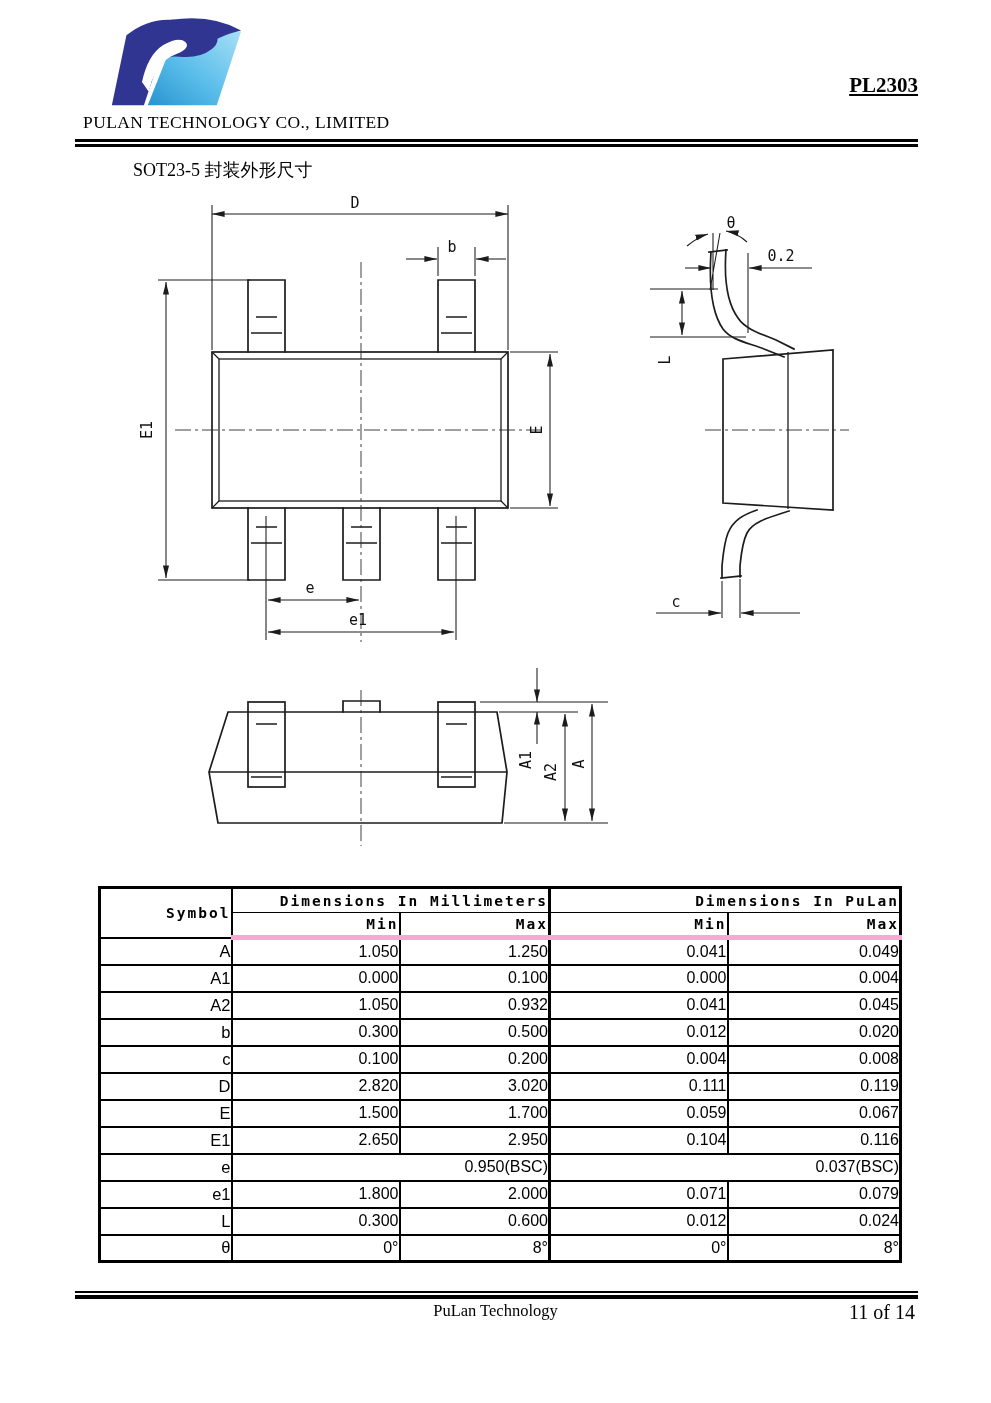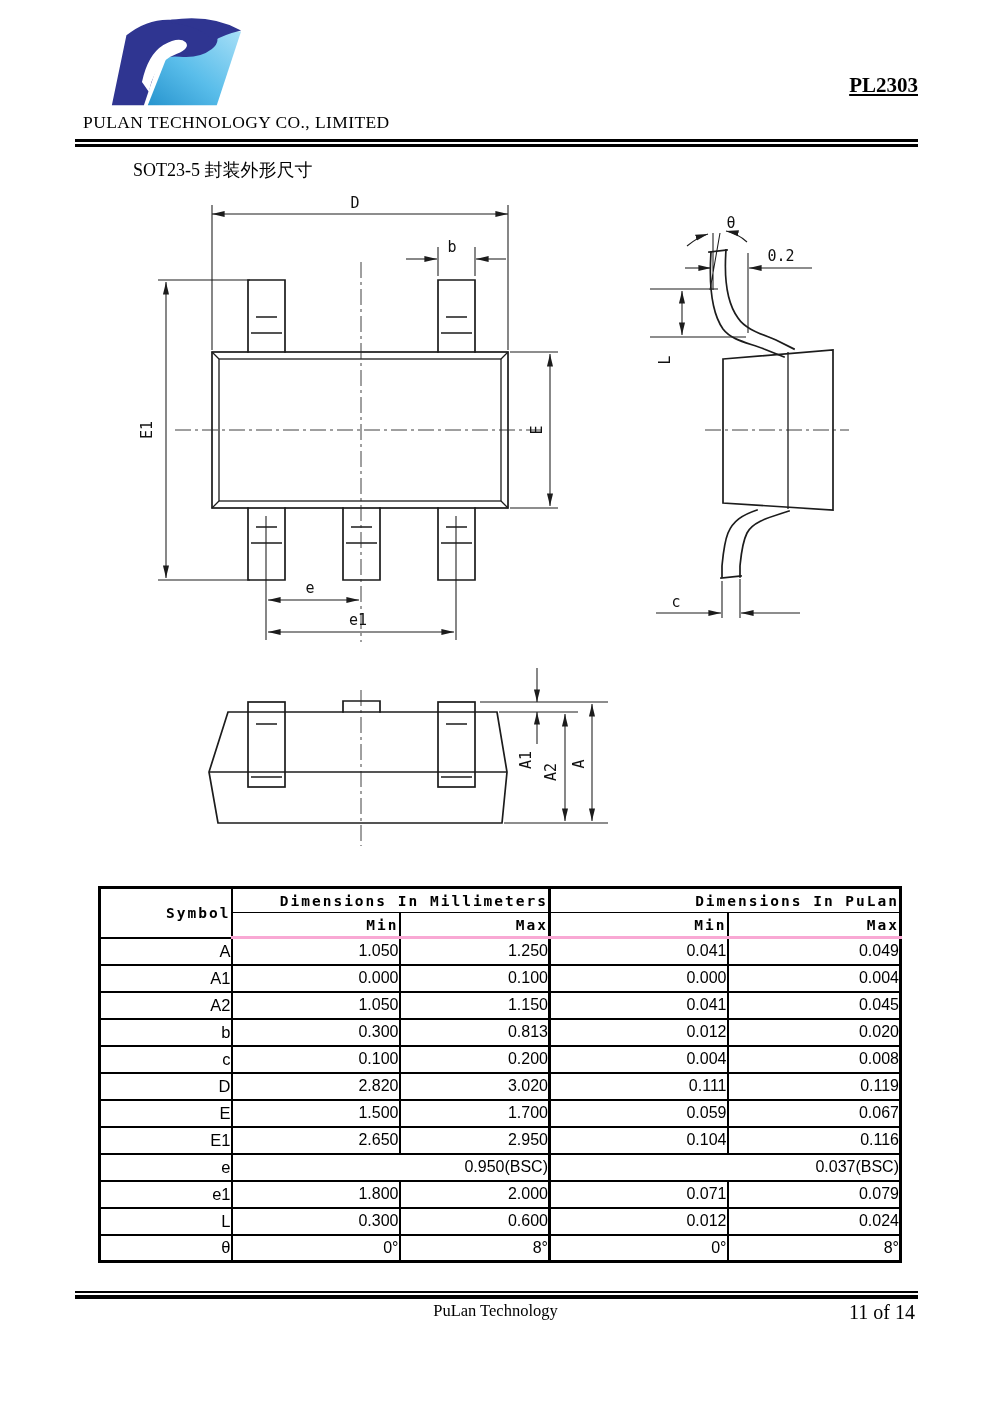--- a/index.html
+++ b/index.html
@@ -43,21 +43,21 @@
     border:3.5px solid #000;
     font-family:"Liberation Sans", sans-serif; font-size:16px;
   }
   table.dims th, table.dims td { border:2px solid #000; padding:0; height:27px; vertical-align:middle; }
   table.dims th {
     font-family:"DejaVu Sans Mono", monospace; font-weight:bold;
     font-size:14.5px; letter-spacing:2px; height:25px;
   }
   table.dims .grp { border-bottom:1px solid #000; }
   table.dims .div3 { border-right:3.5px solid #000; }
-  table.dims .hdr2 th { border-top:1px solid #000; border-bottom:3px solid #f9a8d4; }
+  table.dims .hdr2 th { border-top:1px solid #000; border-bottom:5px solid #f9a8d4; }
   table.dims .sym { font-size:16.5px; }
   
   .footer-center { position:absolute; left:0; top:1301px; width:991px; text-align:center; font-size:16.5px; }
   .footer-page   { position:absolute; right:76px; top:1301px; font-size:20px; }
 </style>
 </head>
 <body>
 
 <div class="page">
 
@@ -222,28 +222,28 @@
     <tr>
           <td class="sym">A1</td>
           <td>0.000</td>
           <td class="div3">0.100</td>
           <td>0.000</td>
           <td>0.004</td>
         </tr>
     <tr>
           <td class="sym">A2</td>
           <td>1.050</td>
-          <td class="div3">1.150</td>
+          <td class="div3">0.932</td>
           <td>0.041</td>
           <td>0.045</td>
         </tr>
     <tr>
           <td class="sym">b</td>
           <td>0.300</td>
-          <td class="div3">0.813</td>
+          <td class="div3">0.500</td>
           <td>0.012</td>
           <td>0.020</td>
         </tr>
     <tr>
           <td class="sym">c</td>
           <td>0.100</td>
           <td class="div3">0.200</td>
           <td>0.004</td>
           <td>0.008</td>
         </tr>

